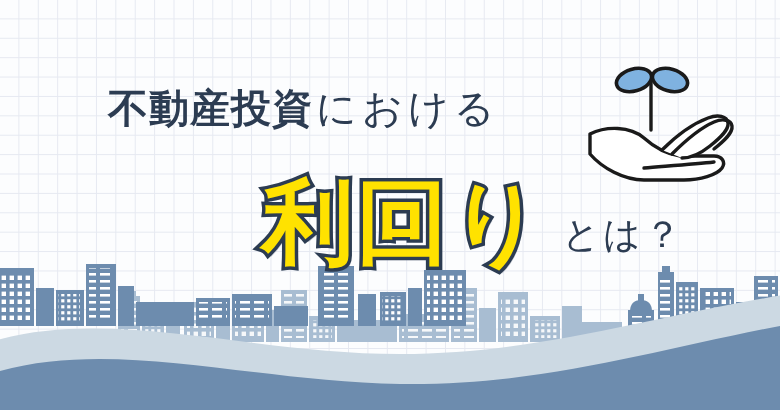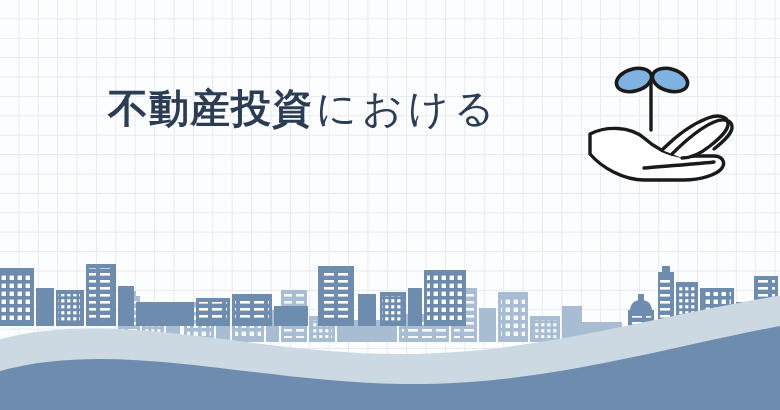--- a/index.html
+++ b/index.html
@@ -237,16 +237,18 @@
     </g>
   </svg>
 
   <div id="headline-wrap">
 
     <div id="line-sub">
       <span class="bold">不動産投資</span><span class="thin">における</span>
     </div>
 
     <div id="line-main">
+      <span id="main-word">利回り</span>
+      <span id="main-suffix">とは？</span>
     </div>
 
   </div>
 </div>
 
 </body></html>

